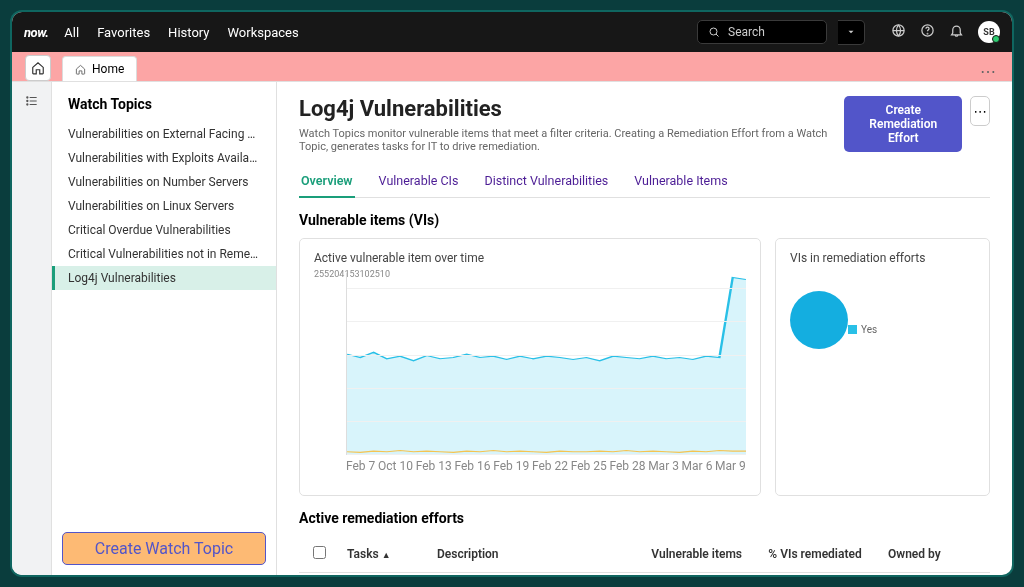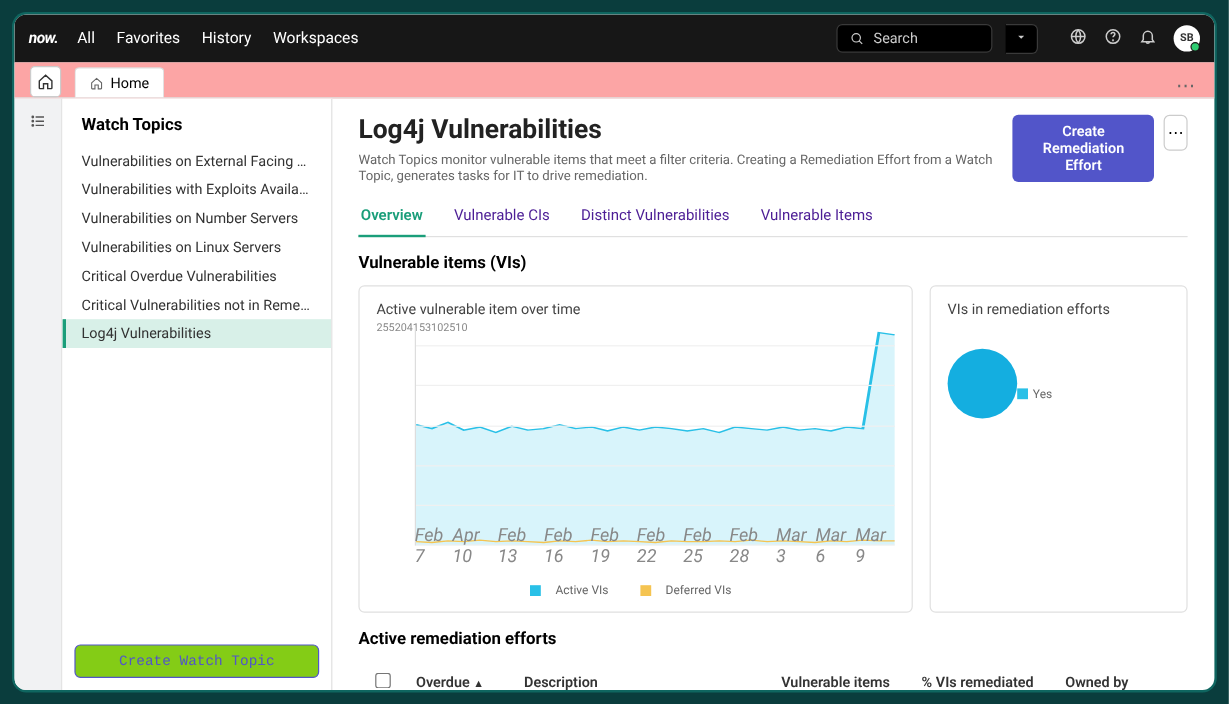--- a/index.html
+++ b/index.html
@@ -24,21 +24,21 @@
 .rail-btn.active { background: #fff; border: 1px solid #ccc; }
 .body { display: flex; flex: 1; overflow: hidden; }
 .crumb-tab { background: #fff; border: 1px solid #dcdcdc; border-bottom: none; border-radius: 4px 4px 0 0; padding: 5px 12px; font-size: 12px; display: flex; align-items: center; gap: 6px; margin-left: 4px; }
 .dots { margin-left: auto; margin-right: 8px; color: #666; letter-spacing: 2px; cursor: pointer; }
 .sidebar { width: 225px; background: #fff; border-right: 1px solid #e0e0e0; display: flex; flex-direction: column; }
 .sidebar-title { font-weight: 700; font-size: 14px; padding: 14px 16px 10px; }
 .sidebar-list { flex: 1; overflow: hidden; }
 .sidebar-item { font-size: 12px; padding: 5px 16px; color: #333; cursor: pointer; white-space: nowrap; overflow: hidden; text-overflow: ellipsis; }
 .sidebar-item.active { background: #d8f0e8; border-left: 3px solid #1a9e7a; padding-left: 13px; }
 .sidebar-footer { padding: 10px; }
-.create-topic { width: 100%; border: 1px solid #5255c9; color: #5255c9; background: #84cc16; border-radius: 5px; padding: 6px; font-size: 12px; cursor: pointer; font-family: Liberation Mono, monospace; }
+.create-topic { width: 100%; border: 1px solid #5255c9; color: #5255c9; background: #fdba74; border-radius: 5px; padding: 6px; font-size: 16px; cursor: pointer; }
 .main { flex: 1; overflow: auto; padding: 14px 22px; }
 .page-header { display: flex; align-items: flex-start; justify-content: space-between; }
 .page-title { font-size: 22px; font-weight: 700; color: #222; }
 .page-sub { font-size: 11px; color: #666; margin-top: 6px; }
 .header-actions { display: flex; gap: 8px; }
 .primary-btn { background: #5255c9; color: #fff; border: none; border-radius: 5px; padding: 7px 14px; font-size: 12px; font-weight: 600; cursor: pointer; }
 .icon-btn { border: 1px solid #ccc; background: #fff; border-radius: 5px; width: 30px; height: 30px; display: flex; align-items: center; justify-content: center; cursor: pointer; }
 .tabs { display: flex; gap: 22px; margin-top: 14px; border-bottom: 1px solid #e0e0e0; font-size: 12.5px; }
 .tab { padding: 6px 2px 8px; cursor: pointer; color: #4c1d95; }
 .tab.active { color: #1a9e7a; border-bottom: 2px solid #1a9e7a; margin-bottom: -1px; font-weight: 600; }
@@ -46,21 +46,21 @@
 .panels { display: flex; gap: 14px; }
 .panel { border: 1px solid #e0e0e0; border-radius: 5px; padding: 12px 14px; }
 .panel-lg { flex: 1; }
 .panel-sm { width: 215px; }
 .panel-title { font-size: 12px; color: #444; margin-bottom: 8px; }
 .chart { position: relative; height: 210px; }
 .y-axis { position: absolute; left: 0; top: 0; bottom: 28px; width: 28px; display: flex; flex-direction: row; justify-content: space-between; font-size: 9px; color: #888; text-align: right; }
 .y-axis span { transform: translateY(-4px); }
 .plot { position: absolute; left: 32px; right: 0; top: 0; bottom: 28px; border-left: 1px solid #ddd; }
 .gridline { position: absolute; left: 0; right: 0; border-top: 1px solid #f0f0f0; }
-.x-axis { position: absolute; left: 32px; right: 0; bottom: 10px; display: flex; justify-content: space-between; font-size: 15px; color: #888; font-style: italic; }
+.x-axis { position: absolute; left: 32px; right: 0; bottom: 10px; display: flex; justify-content: space-between; font-size: 12px; color: #888; }
 .legend { text-align: center; font-size: 10px; color: #666; margin-top: 4px; }
 .legend span { margin: 0 8px; }
 .sq { display: inline-block; width: 9px; height: 9px; vertical-align: middle; margin-right: 4px; }
 .sq.cyan { background: #29c0e7; }
 .sq.yel { background: #f5c451; }
 .donut-wrap { display: flex; flex-direction: row; align-items: center; padding-top: 18px; }
 .donut { width: 58px; height: 58px; border-radius: 50%; background: #14aee0; }
 .donut-legend { margin-top: 18px; font-size: 10px; color: #666; }
 .table-header { display: flex; align-items: center; padding: 6px 0; border-bottom: 1px solid #e0e0e0; font-size: 12px; font-weight: 600; color: #333; }
 .th { padding: 4px 8px; }
@@ -201,51 +201,47 @@
               </div>
             <div class="plot" id="plot">
               <svg class="area-line" id="chart-svg" viewBox="0 0 100 100" preserveAspectRatio="none">
                   <path d="M0.00,44.64 L3.33,46.43 L6.67,43.57 L10.00,47.14 L13.33,45.71 L16.67,48.21 L20.00,45.36 L23.33,47.14 L26.67,46.43 L30.00,44.64 L33.33,46.43 L36.67,45.71 L40.00,47.50 L43.33,45.71 L46.67,47.14 L50.00,45.71 L53.33,46.43 L56.67,47.50 L60.00,46.43 L63.33,48.21 L66.67,45.71 L70.00,46.43 L73.33,47.14 L76.67,45.71 L80.00,47.14 L83.33,46.43 L86.67,47.50 L90.00,45.71 L93.33,46.43 L96.67,2.50 L100.00,3.57 L100,100 L0,100 Z" fill="#29c0e7" fill-opacity="0.18"></path>
                   <path d="M0.00,44.64 L3.33,46.43 L6.67,43.57 L10.00,47.14 L13.33,45.71 L16.67,48.21 L20.00,45.36 L23.33,47.14 L26.67,46.43 L30.00,44.64 L33.33,46.43 L36.67,45.71 L40.00,47.50 L43.33,45.71 L46.67,47.14 L50.00,45.71 L53.33,46.43 L56.67,47.50 L60.00,46.43 L63.33,48.21 L66.67,45.71 L70.00,46.43 L73.33,47.14 L76.67,45.71 L80.00,47.14 L83.33,46.43 L86.67,47.50 L90.00,45.71 L93.33,46.43 L96.67,2.50 L100.00,3.57 " fill="none" stroke="#29c0e7" stroke-width="0.6"></path>
                   <path d="M0.00,98.21 L3.33,98.57 L6.67,97.86 L10.00,98.21 L13.33,97.50 L16.67,98.21 L20.00,97.86 L23.33,98.21 L26.67,98.57 L30.00,97.86 L33.33,98.21 L36.67,97.50 L40.00,98.21 L43.33,97.86 L46.67,98.21 L50.00,98.57 L53.33,97.86 L56.67,98.21 L60.00,98.21 L63.33,97.86 L66.67,98.21 L70.00,97.50 L73.33,98.21 L76.67,97.86 L80.00,98.21 L83.33,98.57 L86.67,97.86 L90.00,98.21 L93.33,97.50 L96.67,97.86 L100.00,97.86 " fill="none" stroke="#f5c451" stroke-width="0.6"></path>
                 </svg>
             <div class="gridline" style="bottom: 0%;"></div><div class="gridline" style="bottom: 18.2143%;"></div><div class="gridline" style="bottom: 36.4286%;"></div><div class="gridline" style="bottom: 54.6429%;"></div><div class="gridline" style="bottom: 72.8571%;"></div><div class="gridline" style="bottom: 91.0714%;"></div></div>
             <div class="x-axis" id="x-axis">
                 <span>Feb 7</span>
-                <span>Apr 10</span>
+                <span>Oct 10</span>
                 <span>Feb 13</span>
                 <span>Feb 16</span>
                 <span>Feb 19</span>
                 <span>Feb 22</span>
                 <span>Feb 25</span>
                 <span>Feb 28</span>
                 <span>Mar 3</span>
                 <span>Mar 6</span>
                 <span>Mar 9</span>
               </div>
           </div>
-          <div class="legend">
-            <span><i class="sq cyan"></i><span>Active VIs</span></span>
-            <span><i class="sq yel"></i><span>Deferred VIs</span></span>
-          </div>
         </div>
         <div class="panel panel-sm">
           <div class="panel-title">VIs in remediation efforts</div>
           <div class="donut-wrap">
             <div class="donut"></div>
             <div class="donut-legend"><i class="sq cyan"></i><span>Yes</span></div>
           </div>
         </div>
       </div>
 
       <div class="section-title">Active remediation efforts</div>
 
       <div class="table-header">
         <div class="th th-check"><input type="checkbox" style=""></div>
-        <div class="th th-num"><span>Overdue</span> <span style="font-size:9px">▲</span></div>
+        <div class="th th-num"><span>Tasks</span> <span style="font-size:9px">▲</span></div>
         <div class="th th-desc">Description</div>
         <div class="th th-vi">Vulnerable items</div>
         <div class="th th-pct">% VIs remediated</div>
         <div class="th th-own">Owned by</div>
       </div>
 
     </div>
   </div>
 </div>
 

